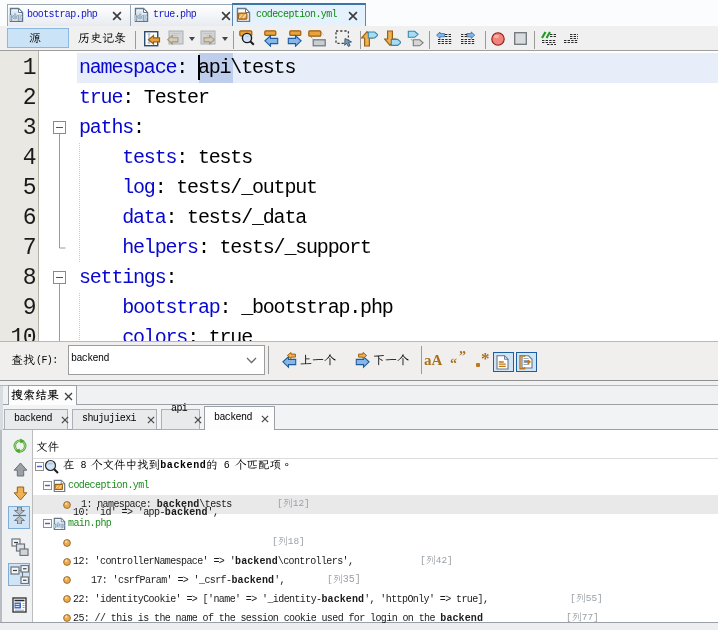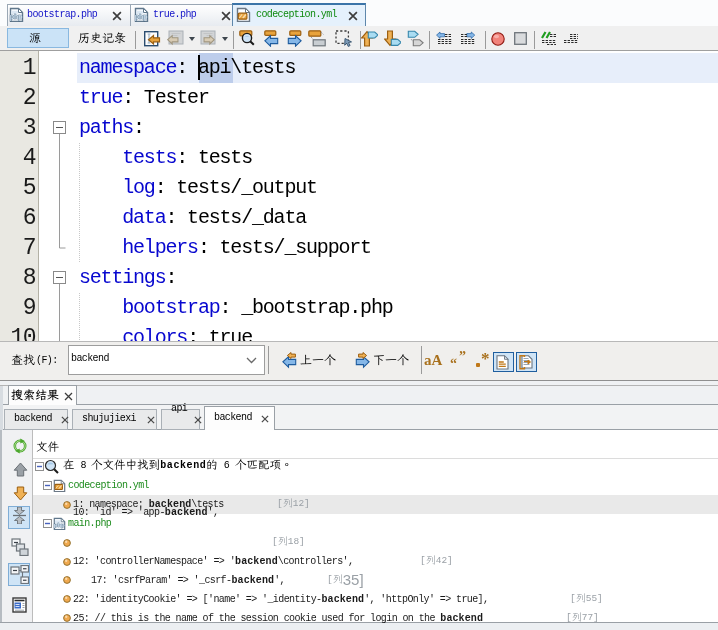--- a/index.html
+++ b/index.html
@@ -395,21 +395,21 @@
     <path d="M1.5 1.5h8l4 4v9h-12z" fill="#f4f8fc" stroke="#61788c" stroke-width="1.4"></path>
     <path d="M9.5 1.5v4h4z" fill="#fff" stroke="#61788c" stroke-width="1"></path>
     <rect x="2.2" y="4" width="6.6" height="3.4" fill="#dce8f3"></rect>
     <text x="7.2" y="11.6" font-family="Liberation Sans" font-size="7" font-weight="bold" fill="#cfe2f2" stroke="#3c5a74" stroke-width="0.7" text-anchor="middle" style="paint-order:stroke">php</text>
   </svg>
 <div class="abs ui" style="left:68px;top:514px;height:19px;line-height:19px;color:#1e8c1e">main.php</div>
 <svg class="abs" style="left:63px;top:500.74px" width="8" height="8" viewBox="0 0 8 8">
     <circle cx="4" cy="4" r="3.4" fill="#f0a94f" stroke="#8a6a28" stroke-width="0.9"></circle>
     <circle cx="3.2" cy="2.8" r="1.2" fill="#fbd9a8"></circle>
   </svg>
-<div class="abs ui" style="left:73px;top:495px;height:36px;line-height:19px;color:#1a1a1a">1: namespace: <span style="font-weight:bold;letter-spacing:0.1px">backend</span>\tests</div>
+<div class="abs ui" style="left:81px;top:495px;height:36px;line-height:19px;color:#1a1a1a">1: namespace: <span style="font-weight:bold;letter-spacing:0.1px">backend</span>\tests</div>
 <div class="abs" style="left:277px;top:498px;display:flex;align-items:flex-start;color:#9aa0a6">
     <span style="font-family:'Liberation Mono',monospace;font-size:9.5px;line-height:12px;color:#9aa0a6">[</span>
     <svg width="10" height="12" viewBox="0 0 10 12" style="vertical-align:top" fill="#9aa0a6">
       <path transform="translate(0.0 8.40) scale(0.010000 -0.010000)" d="M602 568 603 233Q603 219 602.5 206.5Q602 194 599 180Q598 177 598.0 174.0Q598 171 598 168Q598 149 614.5 137.0Q631 125 647 125Q655 125 661.0 130.5Q667 136 667 149L664 589Q664 602 659.0 608.0Q654 614 633 621Q609 630 597 630Q586 630 586 622Q586 617 590 610Q602 591 602 568ZM252 451 441 464Q422 409 400.5 360.5Q379 312 354 268Q304 327 251 371Q246 376 238 376Q226 376 216.0 362.5Q206 349 206 341Q206 335 213 328Q271 277 322 216Q273 140 210.0 78.0Q147 16 62 -45Q45 -58 45 -66Q45 -73 55.0 -73.0Q65 -73 78 -66Q233 11 339.5 139.0Q446 267 511 461Q513 465 517.0 471.0Q521 477 521 484Q521 496 505 508Q495 514 487.5 516.0Q480 518 471 518H465L282 505Q301 540 320.5 583.5Q340 627 354 668L579 682H581Q588 683 593.0 686.5Q598 690 598.0 695.0Q598 700 590.0 711.0Q582 722 570.0 731.5Q558 741 546 741Q541 741 538 740Q528 736 515.5 734.5Q503 733 488 732L156 709H143Q122 709 99 713Q97 714 94 714Q88 714 88 708Q88 705 89 703Q99 667 114.5 660.5Q130 654 142 654Q148 654 155.0 654.0Q162 654 170 655L280 663Q256 598 223.5 528.0Q191 458 155.0 394.5Q119 331 84 283Q68 261 68 251Q68 245 73 245Q83 245 110.5 269.5Q138 294 176.0 340.5Q214 387 252 451ZM817 739 815 -28Q788 -19 751.0 -2.5Q714 14 681 31Q667 38 657 38Q648 38 648.0 31.0Q648 24 664.0 7.5Q680 -9 704.5 -29.0Q729 -49 755.0 -68.0Q781 -87 803.0 -99.0Q825 -111 835 -111Q849 -111 865.0 -97.5Q881 -84 881 -53Q881 -47 880.5 -40.0Q880 -33 880 -26L882 763Q882 774 877.0 780.5Q872 787 849 795Q824 804 811.0 804.0Q798 804 798 795Q798 791 802 784Q809 774 813.0 762.5Q817 751 817 739Z"></path>
     </svg>
     <span style="font-family:'Liberation Mono',monospace;font-size:9.5px;line-height:12px;color:#9aa0a6">12]</span>
   </div>
 <svg class="abs" style="left:63px;top:538.5799999999999px" width="8" height="8" viewBox="0 0 8 8">
     <circle cx="4" cy="4" r="3.4" fill="#f0a94f" stroke="#8a6a28" stroke-width="0.9"></circle>
     <circle cx="3.2" cy="2.8" r="1.2" fill="#fbd9a8"></circle>
@@ -437,21 +437,21 @@
 <svg class="abs" style="left:63px;top:576.42px" width="8" height="8" viewBox="0 0 8 8">
     <circle cx="4" cy="4" r="3.4" fill="#f0a94f" stroke="#8a6a28" stroke-width="0.9"></circle>
     <circle cx="3.2" cy="2.8" r="1.2" fill="#fbd9a8"></circle>
   </svg>
 <div class="abs ui" style="left:91px;top:571px;height:19px;line-height:19px;color:#1a1a1a">17: 'csrfParam' =&gt; '_csrf-<span style="font-weight:bold;letter-spacing:0.1px">backend</span>',</div>
 <div class="abs" style="left:327px;top:574px;display:flex;align-items:flex-start;color:#9aa0a6">
     <span style="font-family:'Liberation Mono',monospace;font-size:9.5px;line-height:12px;color:#9aa0a6">[</span>
     <svg width="10" height="12" viewBox="0 0 10 12" style="vertical-align:top" fill="#9aa0a6">
       <path transform="translate(0.0 8.40) scale(0.010000 -0.010000)" d="M602 568 603 233Q603 219 602.5 206.5Q602 194 599 180Q598 177 598.0 174.0Q598 171 598 168Q598 149 614.5 137.0Q631 125 647 125Q655 125 661.0 130.5Q667 136 667 149L664 589Q664 602 659.0 608.0Q654 614 633 621Q609 630 597 630Q586 630 586 622Q586 617 590 610Q602 591 602 568ZM252 451 441 464Q422 409 400.5 360.5Q379 312 354 268Q304 327 251 371Q246 376 238 376Q226 376 216.0 362.5Q206 349 206 341Q206 335 213 328Q271 277 322 216Q273 140 210.0 78.0Q147 16 62 -45Q45 -58 45 -66Q45 -73 55.0 -73.0Q65 -73 78 -66Q233 11 339.5 139.0Q446 267 511 461Q513 465 517.0 471.0Q521 477 521 484Q521 496 505 508Q495 514 487.5 516.0Q480 518 471 518H465L282 505Q301 540 320.5 583.5Q340 627 354 668L579 682H581Q588 683 593.0 686.5Q598 690 598.0 695.0Q598 700 590.0 711.0Q582 722 570.0 731.5Q558 741 546 741Q541 741 538 740Q528 736 515.5 734.5Q503 733 488 732L156 709H143Q122 709 99 713Q97 714 94 714Q88 714 88 708Q88 705 89 703Q99 667 114.5 660.5Q130 654 142 654Q148 654 155.0 654.0Q162 654 170 655L280 663Q256 598 223.5 528.0Q191 458 155.0 394.5Q119 331 84 283Q68 261 68 251Q68 245 73 245Q83 245 110.5 269.5Q138 294 176.0 340.5Q214 387 252 451ZM817 739 815 -28Q788 -19 751.0 -2.5Q714 14 681 31Q667 38 657 38Q648 38 648.0 31.0Q648 24 664.0 7.5Q680 -9 704.5 -29.0Q729 -49 755.0 -68.0Q781 -87 803.0 -99.0Q825 -111 835 -111Q849 -111 865.0 -97.5Q881 -84 881 -53Q881 -47 880.5 -40.0Q880 -33 880 -26L882 763Q882 774 877.0 780.5Q872 787 849 795Q824 804 811.0 804.0Q798 804 798 795Q798 791 802 784Q809 774 813.0 762.5Q817 751 817 739Z"></path>
     </svg>
-    <span style="font-family:Liberation Sans, sans-serif;font-size:15px;line-height:12px;color:#9aa0a6">35]</span>
+    <span style="font-family:Liberation Mono, monospace;font-size:10px;line-height:12px;color:#9aa0a6">35]</span>
   </div>
 <svg class="abs" style="left:63px;top:595.3399999999999px" width="8" height="8" viewBox="0 0 8 8">
     <circle cx="4" cy="4" r="3.4" fill="#f0a94f" stroke="#8a6a28" stroke-width="0.9"></circle>
     <circle cx="3.2" cy="2.8" r="1.2" fill="#fbd9a8"></circle>
   </svg>
 <div class="abs ui" style="left:73px;top:590px;height:19px;line-height:19px;color:#1a1a1a">22: 'identityCookie' =&gt; ['name' =&gt; '_identity-<span style="font-weight:bold;letter-spacing:0.1px">backend</span>', 'httpOnly' =&gt; true],</div>
 <div class="abs" style="left:570px;top:593px;display:flex;align-items:flex-start;color:#9aa0a6">
     <span style="font-family:'Liberation Mono',monospace;font-size:9.5px;line-height:12px;color:#9aa0a6">[</span>
     <svg width="10" height="12" viewBox="0 0 10 12" style="vertical-align:top" fill="#9aa0a6">
       <path transform="translate(0.0 8.40) scale(0.010000 -0.010000)" d="M602 568 603 233Q603 219 602.5 206.5Q602 194 599 180Q598 177 598.0 174.0Q598 171 598 168Q598 149 614.5 137.0Q631 125 647 125Q655 125 661.0 130.5Q667 136 667 149L664 589Q664 602 659.0 608.0Q654 614 633 621Q609 630 597 630Q586 630 586 622Q586 617 590 610Q602 591 602 568ZM252 451 441 464Q422 409 400.5 360.5Q379 312 354 268Q304 327 251 371Q246 376 238 376Q226 376 216.0 362.5Q206 349 206 341Q206 335 213 328Q271 277 322 216Q273 140 210.0 78.0Q147 16 62 -45Q45 -58 45 -66Q45 -73 55.0 -73.0Q65 -73 78 -66Q233 11 339.5 139.0Q446 267 511 461Q513 465 517.0 471.0Q521 477 521 484Q521 496 505 508Q495 514 487.5 516.0Q480 518 471 518H465L282 505Q301 540 320.5 583.5Q340 627 354 668L579 682H581Q588 683 593.0 686.5Q598 690 598.0 695.0Q598 700 590.0 711.0Q582 722 570.0 731.5Q558 741 546 741Q541 741 538 740Q528 736 515.5 734.5Q503 733 488 732L156 709H143Q122 709 99 713Q97 714 94 714Q88 714 88 708Q88 705 89 703Q99 667 114.5 660.5Q130 654 142 654Q148 654 155.0 654.0Q162 654 170 655L280 663Q256 598 223.5 528.0Q191 458 155.0 394.5Q119 331 84 283Q68 261 68 251Q68 245 73 245Q83 245 110.5 269.5Q138 294 176.0 340.5Q214 387 252 451ZM817 739 815 -28Q788 -19 751.0 -2.5Q714 14 681 31Q667 38 657 38Q648 38 648.0 31.0Q648 24 664.0 7.5Q680 -9 704.5 -29.0Q729 -49 755.0 -68.0Q781 -87 803.0 -99.0Q825 -111 835 -111Q849 -111 865.0 -97.5Q881 -84 881 -53Q881 -47 880.5 -40.0Q880 -33 880 -26L882 763Q882 774 877.0 780.5Q872 787 849 795Q824 804 811.0 804.0Q798 804 798 795Q798 791 802 784Q809 774 813.0 762.5Q817 751 817 739Z"></path>

